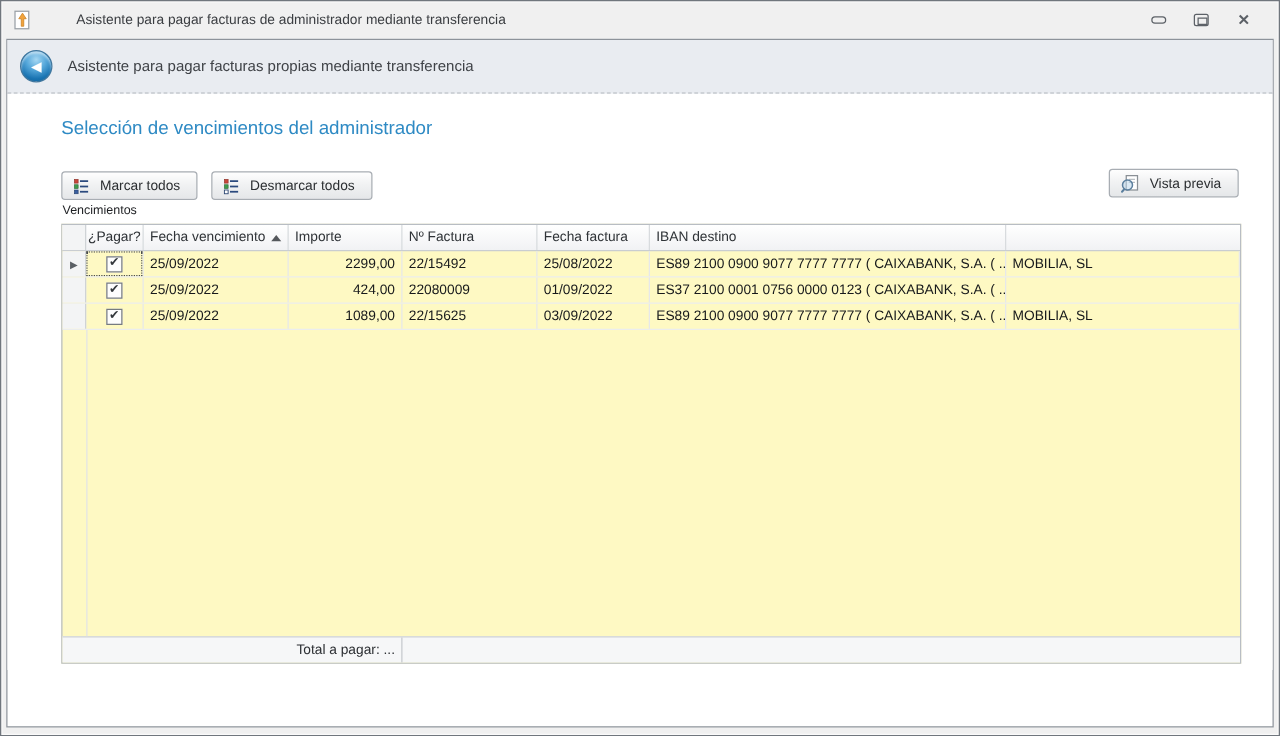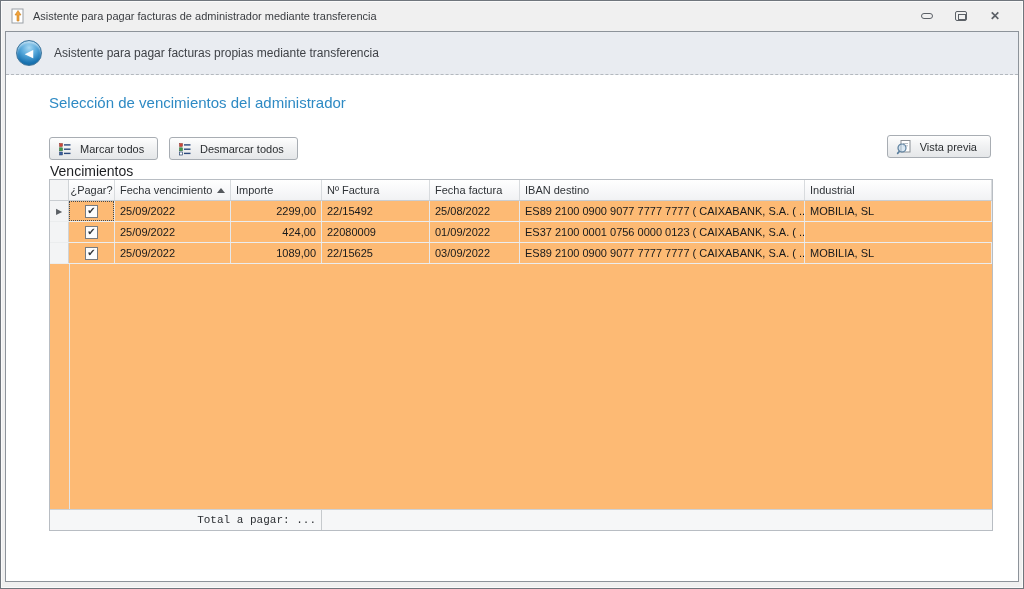--- a/index.html
+++ b/index.html
@@ -11,21 +11,21 @@
   .window {
     position:relative; width:1024px; height:589px;
     background:#f0f0f0;
     border:1px solid #70767d;
     box-shadow: inset 0 0 0 1px #fafafa;
   }
 
   
   .titlebar {
     position:absolute; top:0; left:0; right:0; height:30px;
-    display:flex; align-items:center; padding:0 8px;
+    display:flex; align-items:center; padding:0 8px;gap:28px;
   }
   .titlebar .app-icon { width:18px; height:18px; margin-right:6px; flex:0 0 auto; }
   .titlebar .title { font-size:11px; color:#3a3d41; }
   .win-controls { margin-left:auto; display:flex; align-items:center; gap:14px; padding-right:10px; }
   .wc { width:20px; height:16px; display:flex; align-items:center; justify-content:center; cursor:default; }
   .glyph-min { width:12px; height:6px; border:1px solid #5c6167; border-radius:3px; }
   .glyph-max { width:12px; height:10px; border:1px solid #5c6167; border-radius:2px; position:relative; }
   .glyph-max::after { content:""; position:absolute; left:2px; top:2px; width:6px; height:4px; border:1px solid #5c6167; }
   .glyph-close { font-size:12px; color:#5c6167; font-weight:bold; line-height:1; }
 
@@ -65,26 +65,26 @@
     padding:0 13px 0 8px;
     border:1px solid #a8adb3; border-radius:3px;
     background: linear-gradient(#fefefe, #f1f2f3 45%, #e5e7e9);
     font-size:11px; color:#2b2e31; cursor:pointer;
     font-family: inherit;
   }
   .btn-mark { left:43px; }
   .btn-unmark { left:163px; }
   .btn-preview { right:27px; top:60px; }
 
-  .grid-label { position:absolute; left:44px; top:88px; font-size:14px; color:#1d1f22; }
+  .grid-label { position:absolute; left:44px; top:88px; font-size:10px; color:#1d1f22; }
 
   
   .grid {
     position:absolute; left:43px; top:104px; width:944px; height:352px;
-    border:1px solid #b8bdc3; background:#fdba74;
+    border:1px solid #b8bdc3; background:#fef9c3;
     display:flex; flex-direction:column; font-size:11px; color:#17191b;
   }
   .g-header { display:flex; height:21px; flex:0 0 auto;
     background:linear-gradient(#ffffff, #f1f2f4); border-bottom:1px solid #c9cdd1; }
   .g-header .cell { border-right:1px solid #d8dbde; color:#2f3337; cursor:pointer; }
   .cell { display:flex; align-items:center; padding:0 5px; white-space:nowrap; overflow:hidden; }
   .g-row { display:flex; height:21px; flex:0 0 auto; border-bottom:1px solid #ebedee; }
   .g-row .cell { border-right:1px solid #e6e8ea; }
   .col-ind  { width:19px; justify-content:center; padding:0;
     background:#f3f4f5; border-right:1px solid #cfd3d6 !important; }
@@ -103,21 +103,21 @@
     display:flex; align-items:center; justify-content:center; cursor:pointer;
   }
   .checkbox .check { font-size:10px; line-height:1; color:#33373b; }
   .cellwrap { width:100%; height:100%; display:flex; align-items:center; justify-content:center; }
   .cellwrap.focused { border:1px dotted #46494d; }
   .g-filler { flex:1 1 auto; position:relative; }
   .g-filler::before { content:""; position:absolute; left:19px; top:0; bottom:0; width:1px; background:#e2e4e6; }
   .g-footer { height:21px; flex:0 0 auto; border-top:1px solid #cdd1d5;
     background:#f6f7f8; display:flex; align-items:center; }
   .g-footer .total { width:272px; height:100%; display:flex; align-items:center;
-    justify-content:flex-end; padding-right:5px; border-right:1px solid #c6cacd; color:#2c2f33;font-family:Liberation Mono, monospace; }
+    justify-content:flex-end; padding-right:5px; border-right:1px solid #c6cacd; color:#2c2f33; }
 
   
   .g-nav { height:19px; flex:0 0 auto; background:#eef0f2; border-top:1px solid #fdfdfd;
     box-shadow: inset 0 1px 0 #d9dde0; display:flex; align-items:center; }
   .nav-g { font-size:7px; color:#85898e; padding:0 4px; letter-spacing:-1px; cursor:pointer; }
   .nav-label { font-size:11px; color:#2d3034; margin:0 5px; }
   .hscroll { flex:1; height:100%; display:flex; align-items:center; }
   .scroll-arrow { font-size:7px; color:#4e5256; padding:0 5px; cursor:pointer; }
   .scroll-thumb { width:722px; height:15px; border:1px solid #b2b7bc; border-radius:3px;
     background:linear-gradient(#fdfdfd, #e9ebed); position:relative; cursor:grab; }
@@ -230,23 +230,20 @@
             </div>
           <div class="cell col-nfac">
               <span>Nº Factura</span>
             </div>
           <div class="cell col-ffac">
               <span>Fecha factura</span>
             </div>
           <div class="cell col-iban">
               <span>IBAN destino</span>
             </div>
-          <div class="cell col-indu">
-              <span>Industrial</span>
-            </div>
         </div>
 
         <div class="g-row">
           <div class="cell col-ind">
               <span class="row-indicator">▶</span>
             </div>
           <div class="cell col-pagar" style="padding:0">
             <div class="cellwrap focused">
               <span class="checkbox">
                   <span class="check">✔</span>

